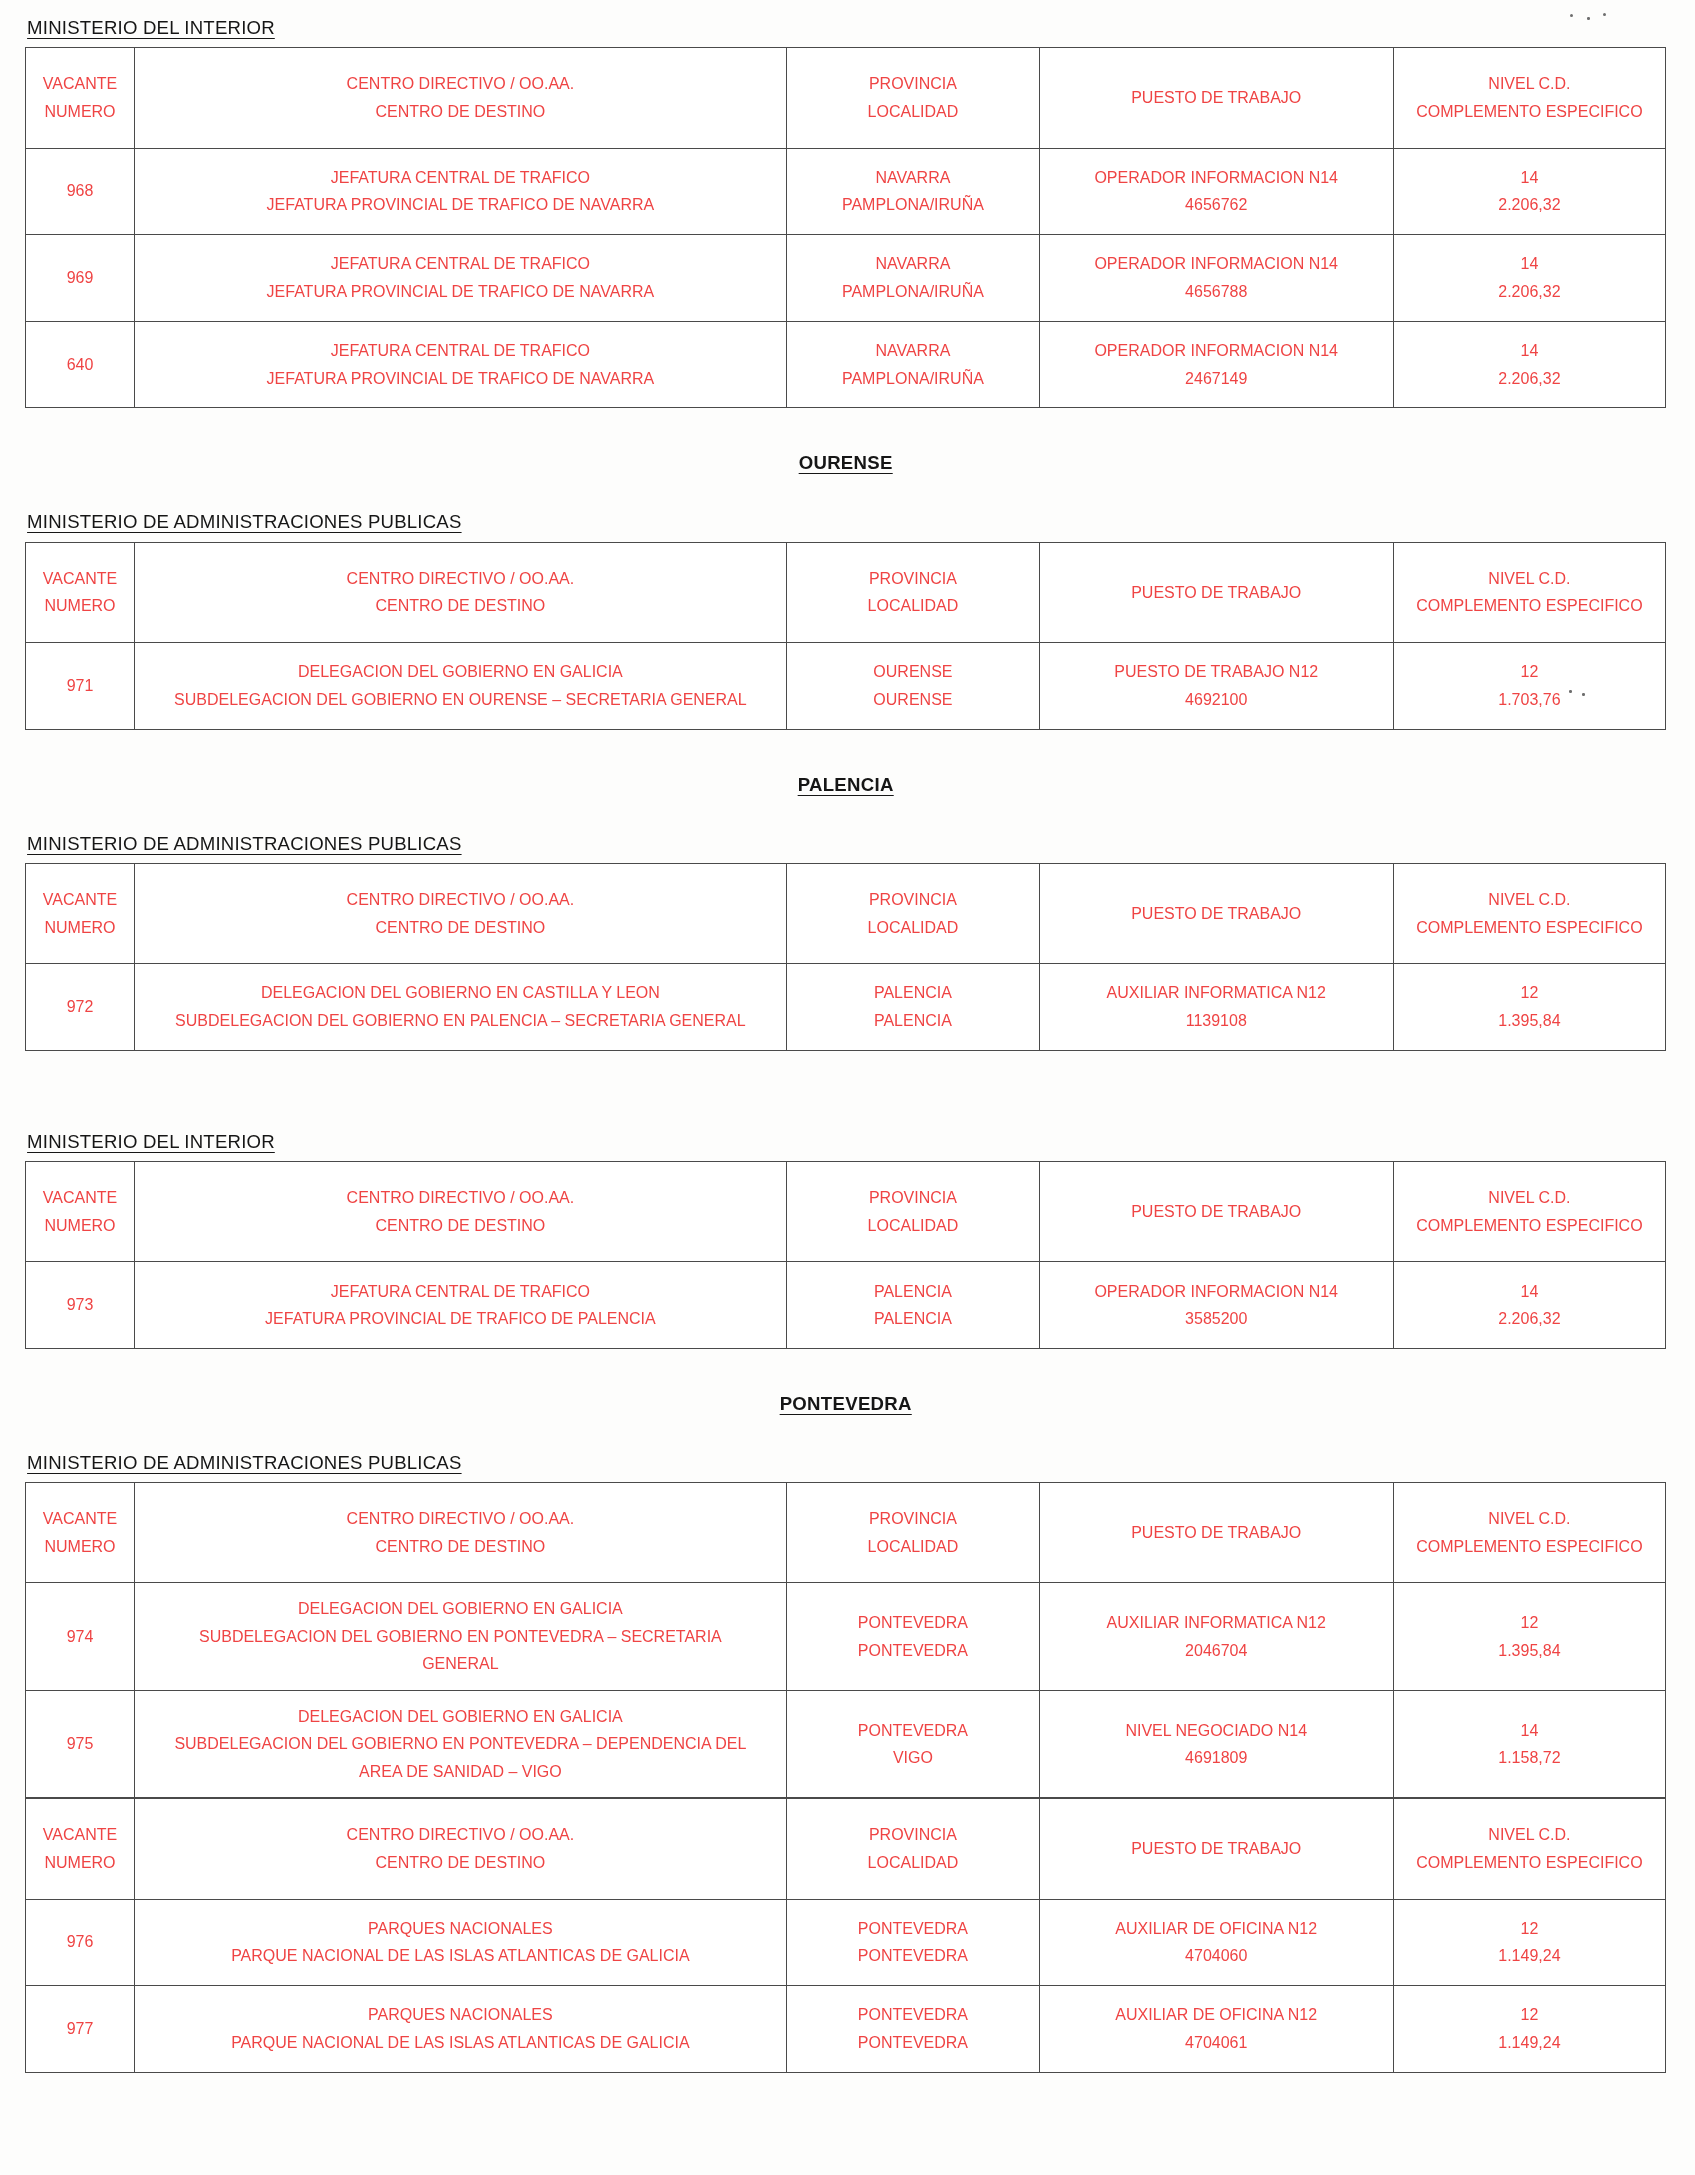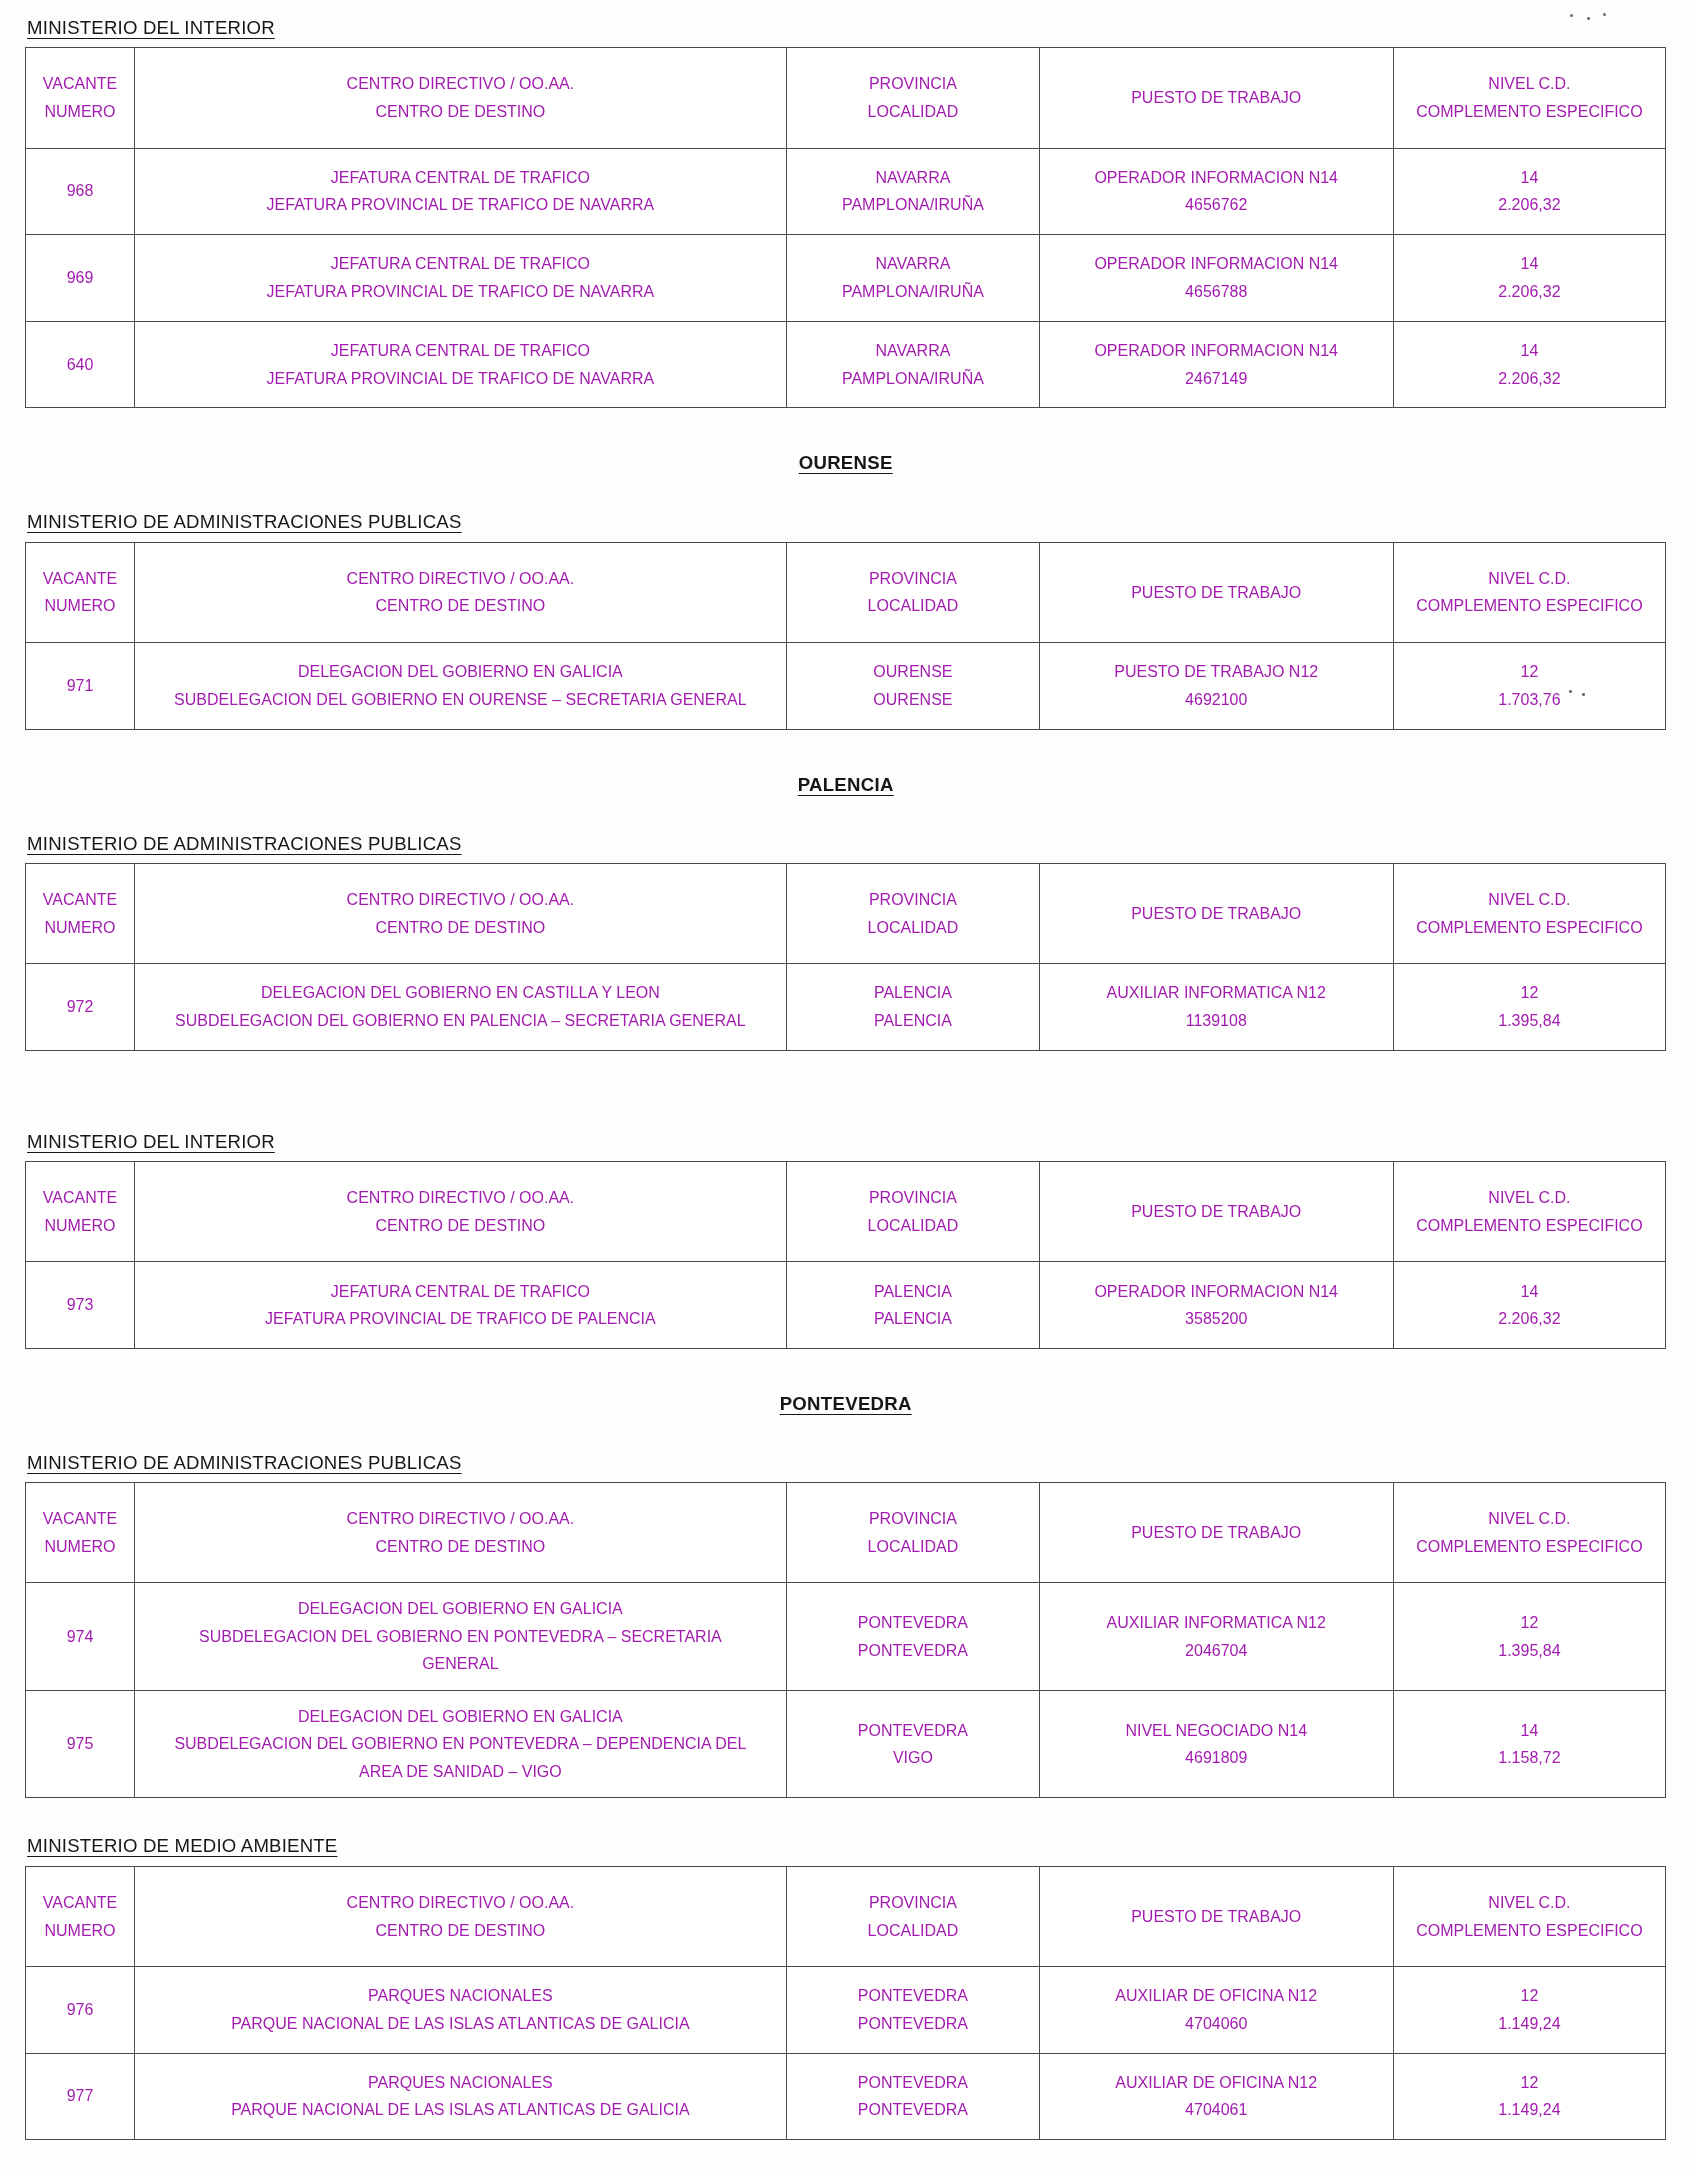--- a/index.html
+++ b/index.html
@@ -34,21 +34,21 @@
     text-decoration: underline;
     text-underline-offset: 4.2px;
     letter-spacing: 0.3px;
   }
 
   table.vtable {
     width: 100%;
     border-collapse: collapse;
     table-layout: fixed;
     font-size: 16px;
-    color: #a21caf;
+    color: #ef4444;
     border: 1.7px solid #1c1c1c;
     background: #fff;
   }
   table.vtable th, table.vtable td {
     border: 0.8px solid #4a4a4a;
     text-align: center;
     vertical-align: middle;
     padding: 15.3px 6.8px;
     font-weight: 400;
   }
@@ -419,21 +419,20 @@
           <td>
             <div class="line">14</div>
             <div class="line">1.158,72</div>
           </td>
         </tr>
       </tbody>
     </table>
   </section>
 
   <section>
-    <h2 class="ministry">MINISTERIO DE MEDIO AMBIENTE</h2>
     <table class="vtable">
       <colgroup>
           <col class="c1">
           <col class="c2">
           <col class="c3">
           <col class="c4">
           <col class="c5">
         </colgroup>
       <thead>
         <tr>

